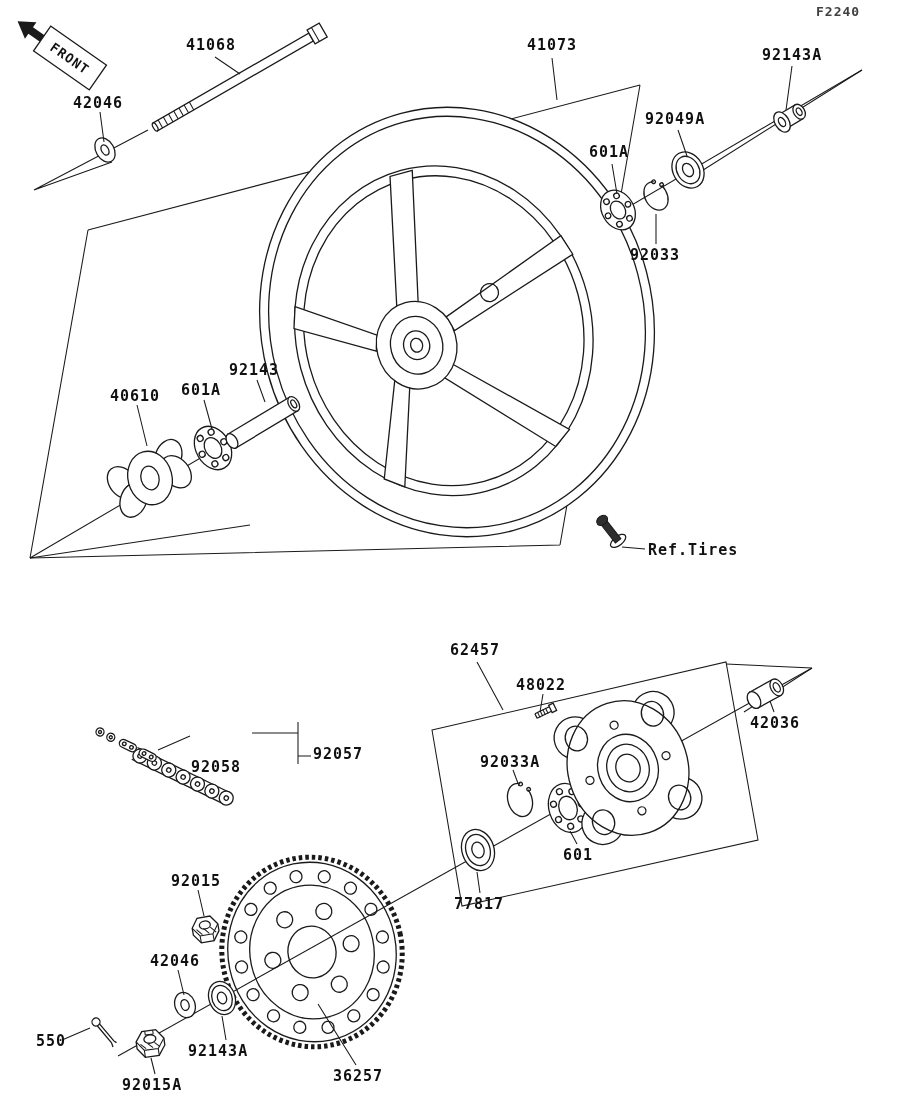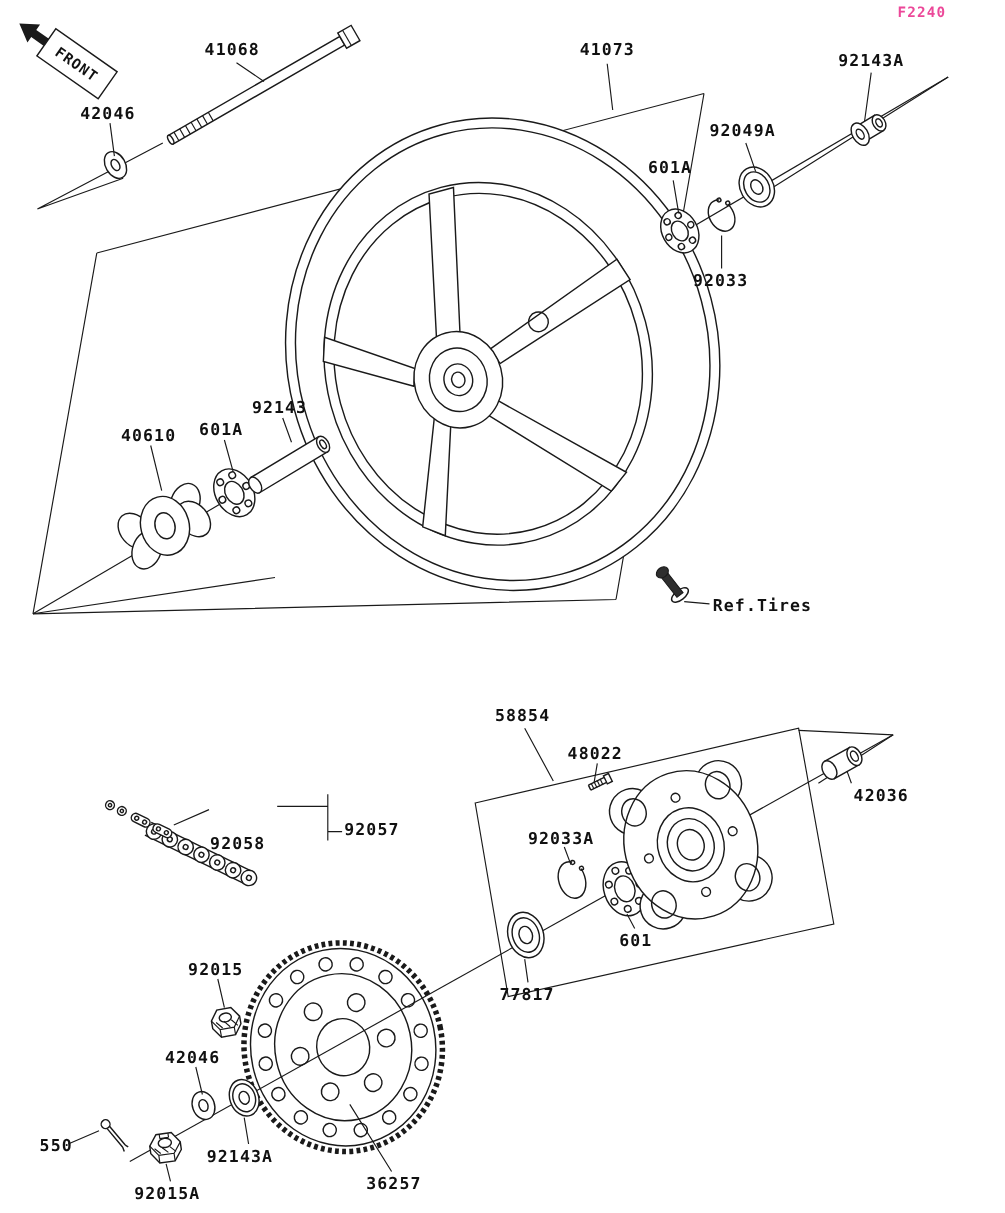--- a/index.html
+++ b/index.html
@@ -7,21 +7,21 @@
     position:relative; width:914px; height:1103px; background:#ffffff;
     overflow:hidden; font-family:"DejaVu Sans Mono", monospace;
   }
   .stage svg { position:absolute; left:0; top:0; }
   .lbl {
     position:absolute; font:bold 15px "DejaVu Sans Mono", monospace;
     color:#111; letter-spacing:1px; white-space:nowrap;
   }
   .figcode {
     position:absolute; left:816px; top:4px;
-    font:bold 13px "DejaVu Sans Mono", monospace; color:#ec4899; letter-spacing:1px;
+    font:bold 13px "DejaVu Sans Mono", monospace; color:#404040; letter-spacing:1px;
   }
   .ln { fill:none; stroke:#1a1a1a; stroke-width:1.3; }
   .thin { fill:none; stroke:#1a1a1a; stroke-width:1.05; }
   .wf { fill:#ffffff; stroke:#1a1a1a; stroke-width:1.3; }
   .df { fill:#2e2e2e; stroke:#1a1a1a; stroke-width:1; }
   .svgtxt { font:bold 13px "DejaVu Sans Mono", monospace; fill:#111; letter-spacing:1px; }
 </style>
 </head>
 <body>
 
@@ -310,23 +310,23 @@
 <div class="lbl" style="left:73px;top:94px">42046</div>
 <div class="lbl" style="left:527px;top:36px">41073</div>
 <div class="lbl" style="left:762px;top:46px">92143A</div>
 <div class="lbl" style="left:645px;top:110px">92049A</div>
 <div class="lbl" style="left:589px;top:143px">601A</div>
 <div class="lbl" style="left:630px;top:246px">92033</div>
 <div class="lbl" style="left:110px;top:387px">40610</div>
 <div class="lbl" style="left:181px;top:381px">601A</div>
 <div class="lbl" style="left:229px;top:361px">92143</div>
 <div class="lbl" style="left:648px;top:541px">Ref.Tires</div>
-<div class="lbl" style="left:450px;top:641px">58854</div>
+<div class="lbl" style="left:450px;top:641px">62457</div>
 <div class="lbl" style="left:516px;top:676px">48022</div>
-<div class="lbl" style="left:776px;top:714px">42036</div>
+<div class="lbl" style="left:750px;top:714px">42036</div>
 <div class="lbl" style="left:191px;top:758px">92058</div>
 <div class="lbl" style="left:313px;top:745px">92057</div>
 <div class="lbl" style="left:480px;top:753px">92033A</div>
 <div class="lbl" style="left:563px;top:846px">601</div>
 <div class="lbl" style="left:454px;top:895px">77817</div>
 <div class="lbl" style="left:171px;top:872px">92015</div>
 <div class="lbl" style="left:150px;top:952px">42046</div>
 <div class="lbl" style="left:36px;top:1032px">550</div>
 <div class="lbl" style="left:122px;top:1076px">92015A</div>
 <div class="lbl" style="left:188px;top:1042px">92143A</div>

